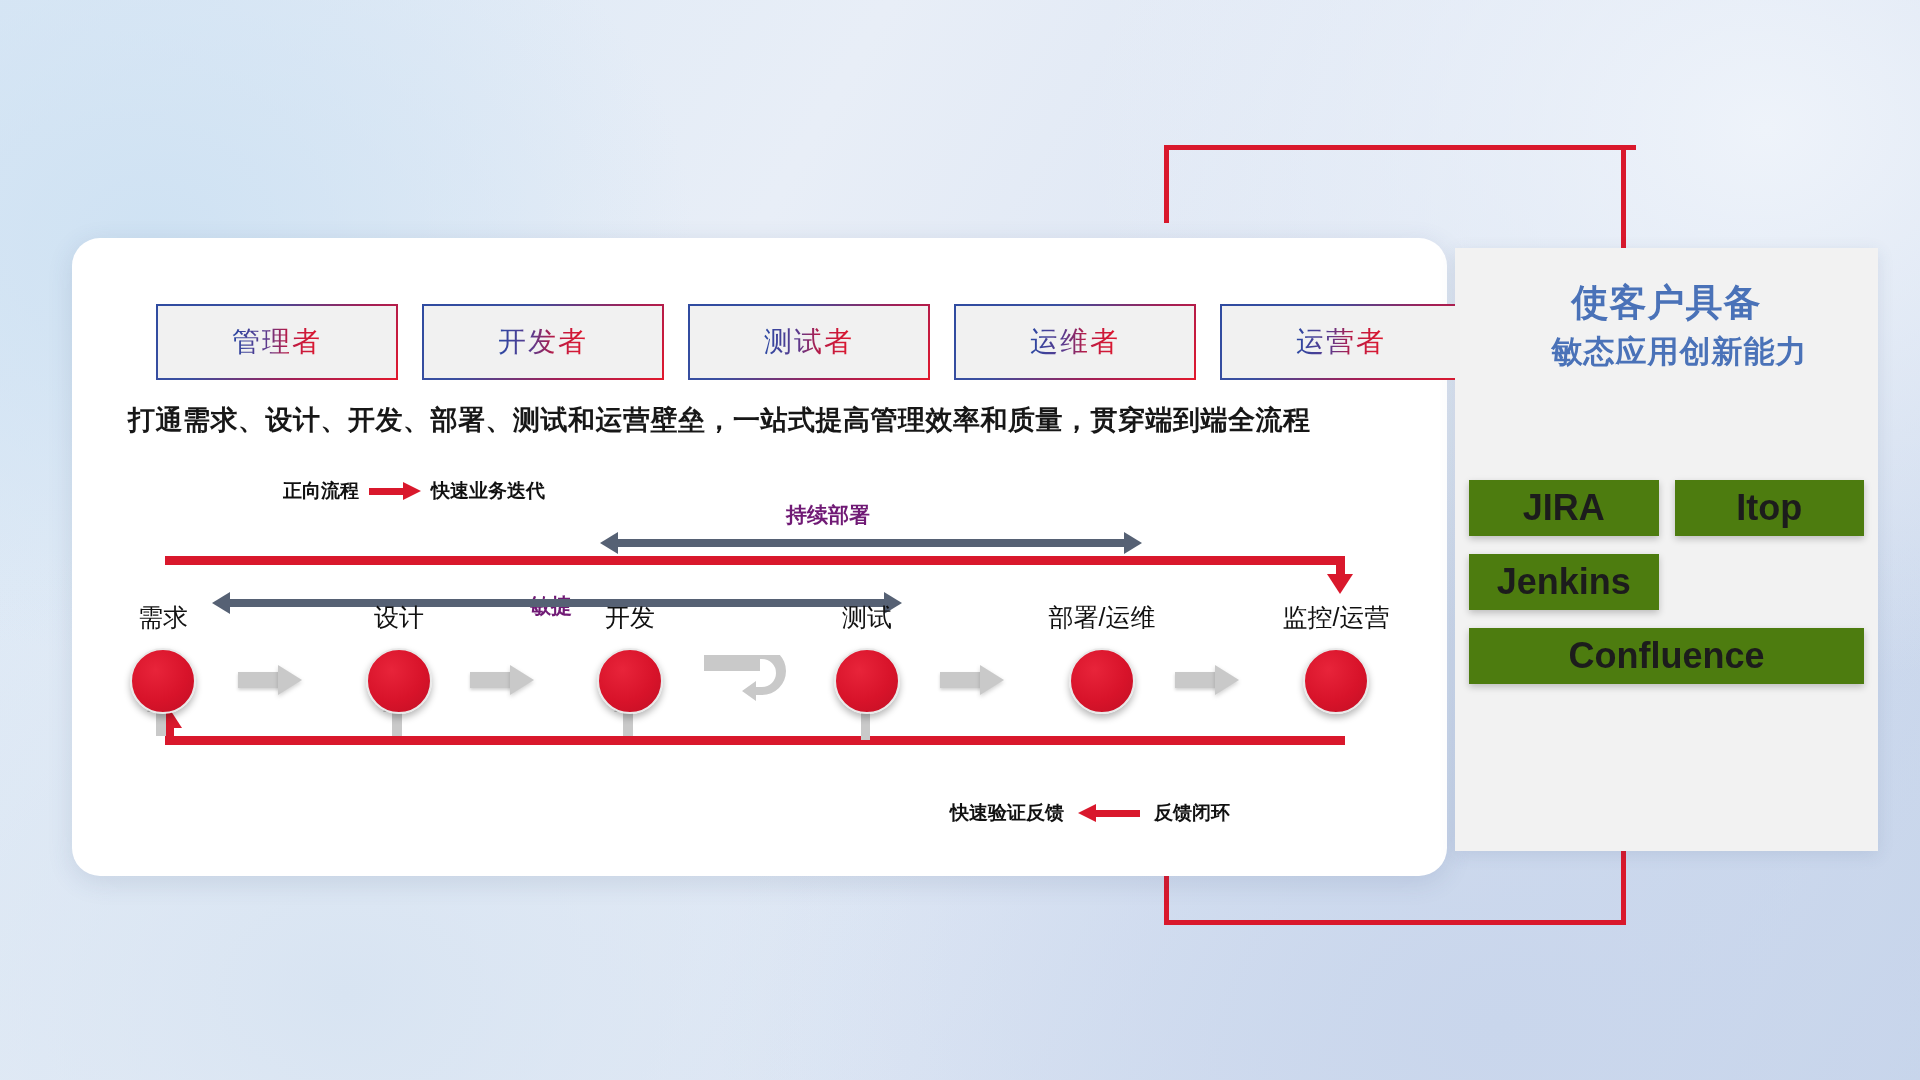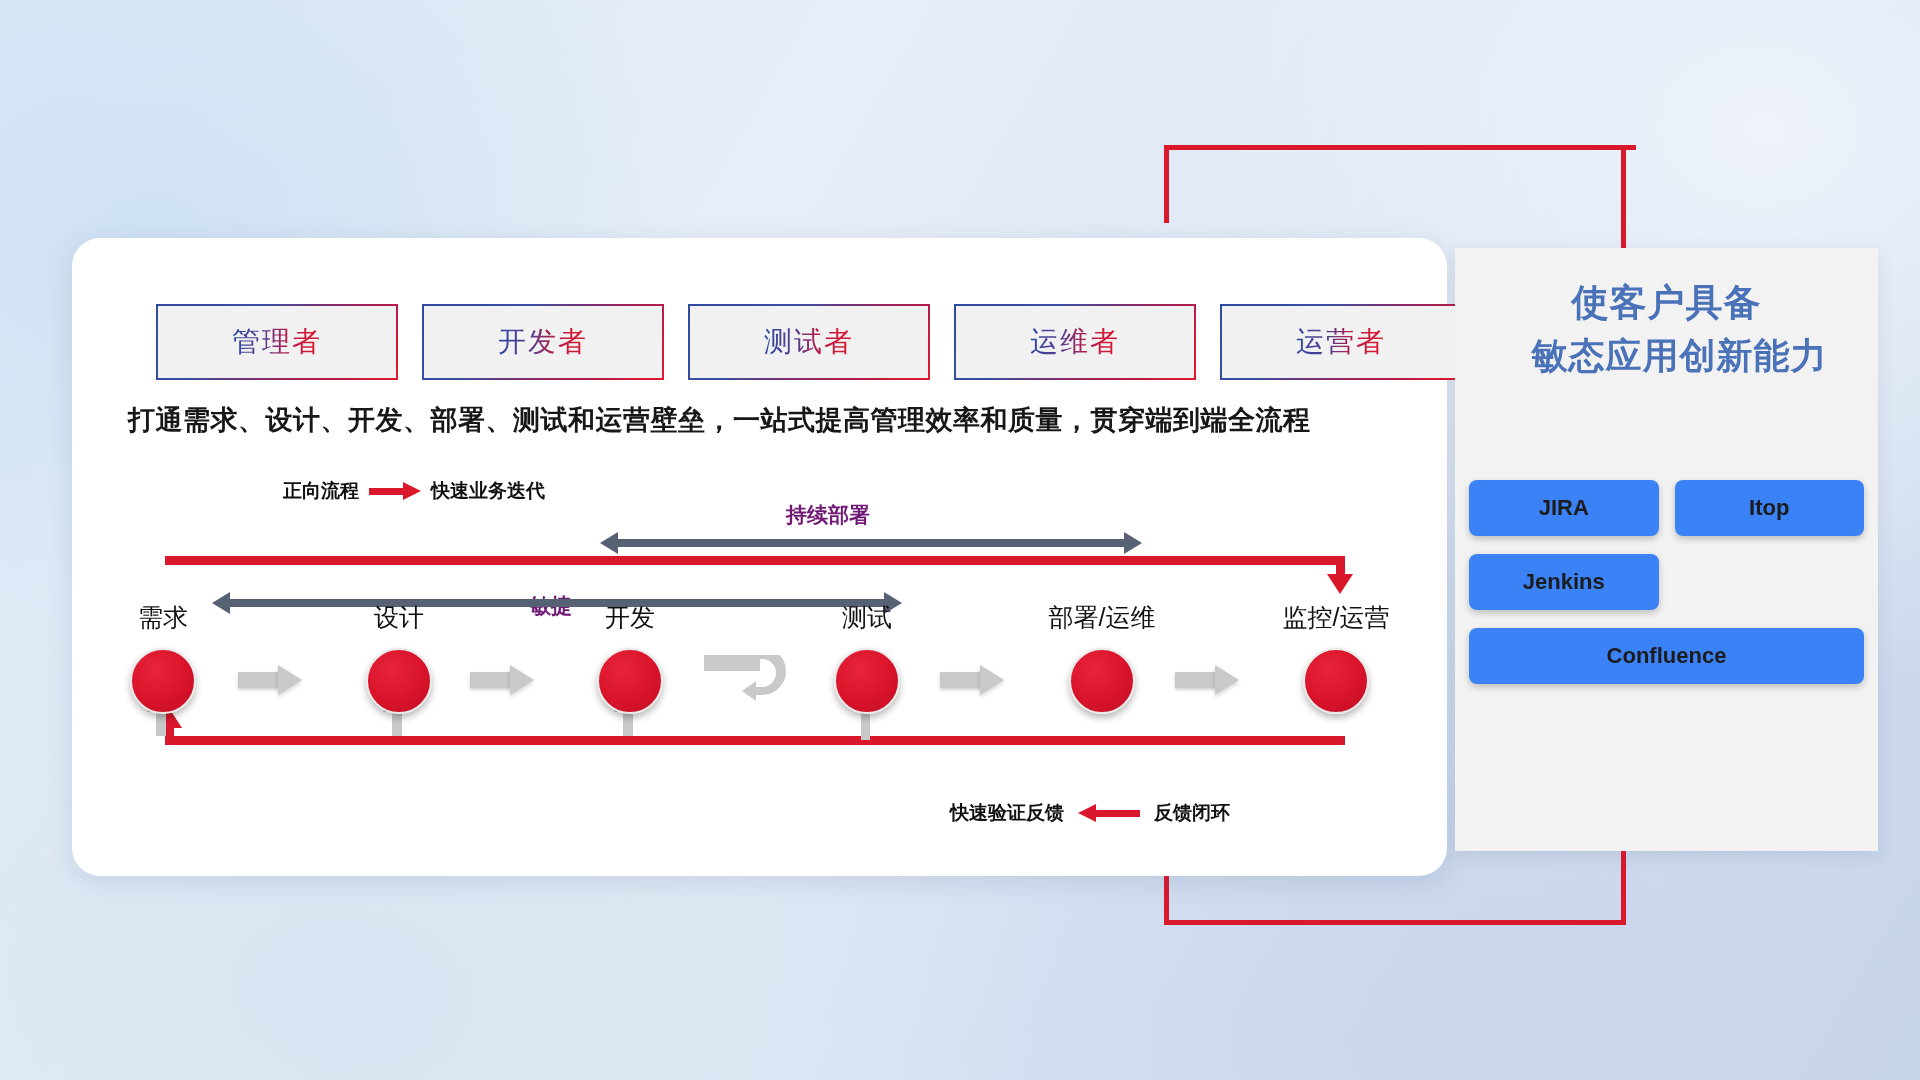--- a/index.html
+++ b/index.html
@@ -125,27 +125,27 @@
 
   
   .panel{
     position:absolute;left:1455px;top:248px;width:423px;height:603px;
     background:#f2f2f2;box-shadow:0 4px 16px rgba(60,80,120,.12);
   }
   .panel-title{
     position:absolute;left:0;right:0;top:28px;text-align:center;
     color:#4a72b8;font-weight:bold;line-height:1.45;font-size:37px;letter-spacing:1px;
   }
-  .panel-title .l2{font-size:36px;margin-left:26px;}
+  .panel-title .l2{font-size:31px;margin-left:26px;}
   .chips{position:absolute;left:14px;right:14px;top:232px;
     display:flex;flex-wrap:wrap;gap:18px 16px;}
   .chip{
-    height:56px;background:#3b82f6;border-radius:8px;
+    height:56px;background:#4d7c0f;border-radius:0;
     display:flex;align-items:center;justify-content:center;
-    font-size:22px;font-weight:bold;color:#1c1c1c;
+    font-size:36px;font-weight:bold;color:#1c1c1c;
     box-shadow:0 3px 7px rgba(0,0,0,.22);
     flex:0 0 calc(50% - 8px);
   }
   .chip.wide{flex:0 0 100%;text-align:right;}
 </style>
 </head>
 <body>
 
 <div class="stage">
 

